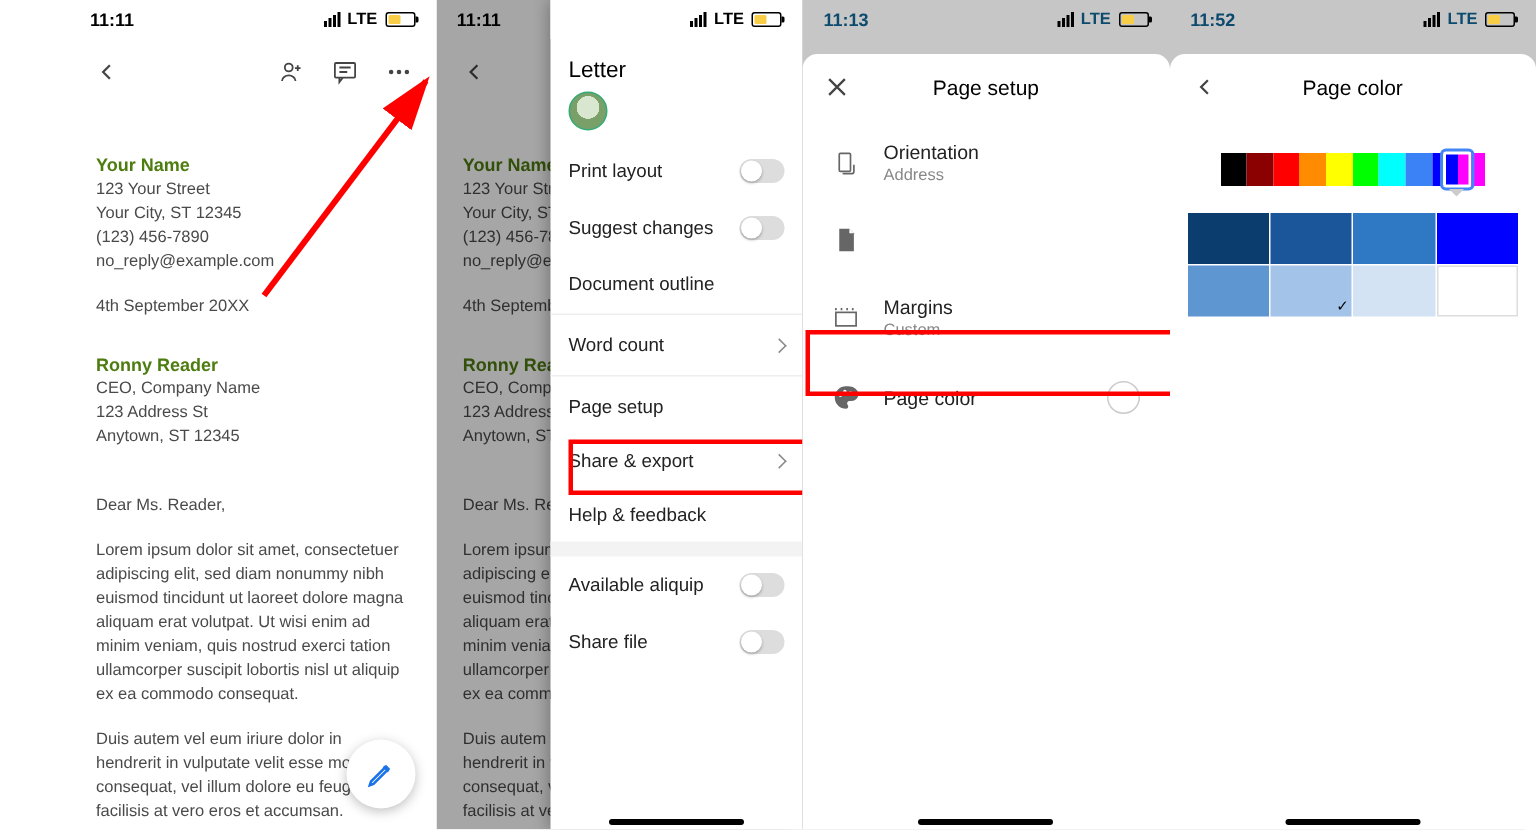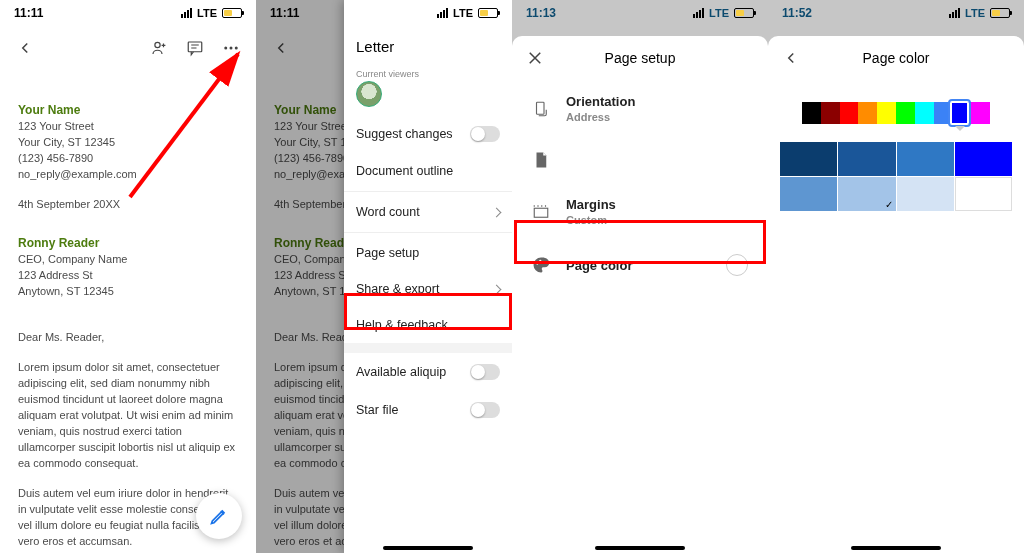--- a/index.html
+++ b/index.html
@@ -1,17 +1,17 @@
 <!DOCTYPE html>
 <html><head>
 <meta charset="utf-8">
 <style>
   * { box-sizing: border-box; margin: 0; padding: 0; }
   html, body { width: 1024px; height: 553px; overflow: hidden; font-family: -apple-system, Helvetica, Arial, sans-serif; background: #fff; }
-  .screens { display: flex; width: 1024px; height: 553px; }
+  .screens { display: flex; width: 1024px; height: 553px; padding-left: 46px; }
   .screen { width: 256px; height: 553px; position: relative; background: #fff; overflow: hidden; }
   .status-bar { display: flex; justify-content: space-between; align-items: center; height: 26px; padding: 0 14px; font-size: 12px; font-weight: 600; }
   .status-right { display: flex; align-items: center; gap: 5px; }
   .sig-bars { display: flex; align-items: flex-end; gap: 1px; }
   .sig-bars span { width: 2px; background: #000; display: inline-block; }
   .sig-bars span:nth-child(1){height:4px;} .sig-bars span:nth-child(2){height:6px;} .sig-bars span:nth-child(3){height:8px;} .sig-bars span:nth-child(4){height:10px;}
   .battery { width: 20px; height: 10px; border: 1px solid #000; border-radius: 2px; position: relative; }
   .battery::after { content:""; position:absolute; right:-3px; top:2px; width:2px; height:4px; background:#000; border-radius:0 1px 1px 0;}
   .battery .fill { background:#f7ce46; position:absolute; left:1px; top:1px; bottom:1px; width:8px; border-radius:1px;}
   .topbar { height: 44px; display:flex; align-items:center; justify-content:space-between; padding: 0 16px; }
@@ -37,21 +37,21 @@
   .toggle::after{content:""; position:absolute; width:14px; height:14px; border-radius:50%; background:#fff; top:1px; left:1px; box-shadow:0 1px 2px rgba(0,0,0,0.3);}
   .sep{ height:1px; background:#eee; margin:2px 0;}
   .sep-thick{ height:10px; background:#f3f3f3;}
   .hl-box{ border:3px solid #ff0000; position:absolute;}
   .home-ind{ position:absolute; bottom:3px; left:50%; transform:translateX(-50%); width:90px; height:4px; border-radius:3px; background:#000;}
   
   .s3-status{ background:#c6c6c6; color:#0c4a6e;}
   .modal3{ position:absolute; top:36px; left:0; right:0; bottom:0; background:#fff; border-radius:10px 10px 0 0;}
   .m-head{ display:flex; align-items:center; height:44px; padding:0 14px;}
   .m-title{ flex:1; text-align:center; font-size:14px; font-weight:500; margin-left:-18px;}
-  .opt { display:flex; align-items:center; gap:16px; padding:14px 20px;font-weight:bold;}
+  .opt { display:flex; align-items:center; gap:16px; padding:14px 20px;}
   .opt .txt .t1{ font-size:13px; color:#222;}
   .opt .txt .t2{ font-size:11px; color:#888; margin-top:2px;}
   .opt-ic{ width:18px; height:18px; flex-shrink:0;}
   .swatch-circle{ width:22px; height:22px; border-radius:50%; border:1px solid #ccc; margin-left:auto; background:#fff;}
   
   .m4-body{ padding:12px;}
   .hue-row{ display:flex; height:22px; margin:10px 22px 18px 22px; position:relative;}
   .hue-row div{ flex:1;}
   .hue-sel{ position:absolute; top:-3px; width:17px; height:28px; border:2px solid #4285f4; border-radius:4px; box-shadow:0 0 0 2px #fff inset;}
   .hue-tip{ position:absolute; width:0;height:0; border-left:5px solid transparent; border-right:5px solid transparent; border-top:5px solid #ccc;}
@@ -173,23 +173,26 @@
               <span></span>
               <span></span>
             </span>
         <span style="font-size:11px;">LTE</span>
         <span class="battery">
               <span class="fill"></span>
             </span>
       </div>
     </div>
     <div class="sheet-title">Letter</div>
-    <div class="viewers-lbl">Current viewers</div>
     <div class="avatar"></div>
     <div style="height:8px;"></div>
+    <div class="row">
+          <span>Print layout</span>
+          <span class="toggle"></span>
+        </div>
     <div class="row">
           <span>Suggest changes</span>
           <span class="toggle"></span>
         </div>
     <div class="row">
           <span>Document outline</span>
         </div>
     <div class="sep"></div>
     <div class="row chev">
           <span>Word count</span>
@@ -203,21 +206,21 @@
         </div>
     <div class="row">
           <span>Help &amp; feedback</span>
         </div>
     <div class="sep-thick"></div>
     <div class="row">
           <span>Available aliquip</span>
           <span class="toggle"></span>
         </div>
     <div class="row">
-          <span>Star file</span>
+          <span>Share file</span>
           <span class="toggle"></span>
         </div>
     <div class="home-ind"></div>
   </div>
   <div class="hl-box" style="left:88px; top:293px; width:168px; height:37px;"></div>
 </div>
 
 <div class="screen" style="background:#c6c6c6;">
   <div class="status-bar s3-status">
     <span>11:13</span>

